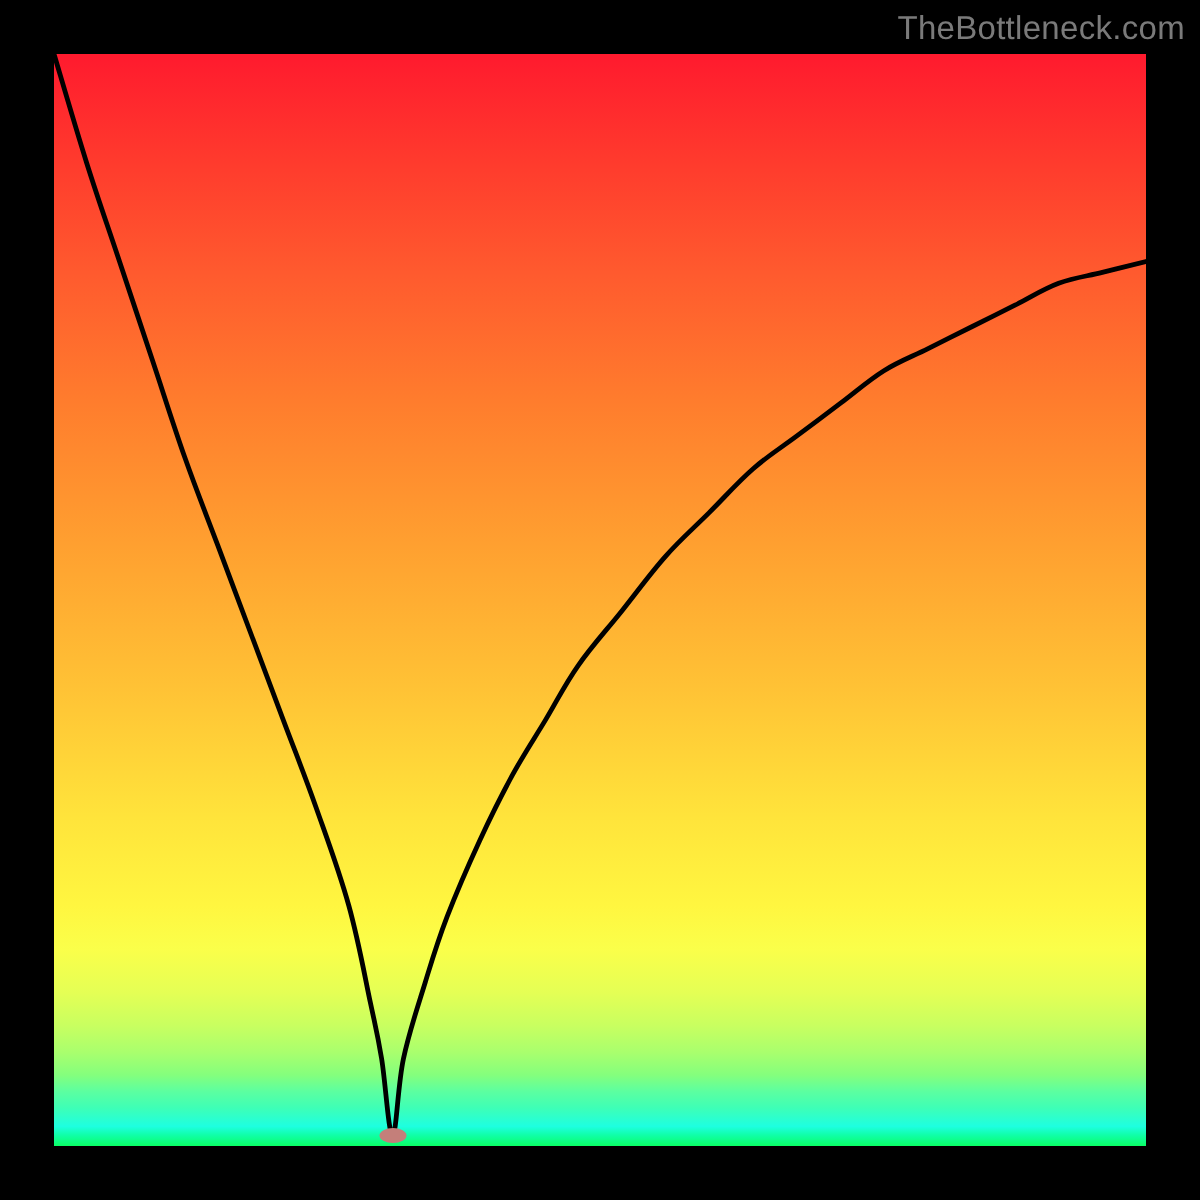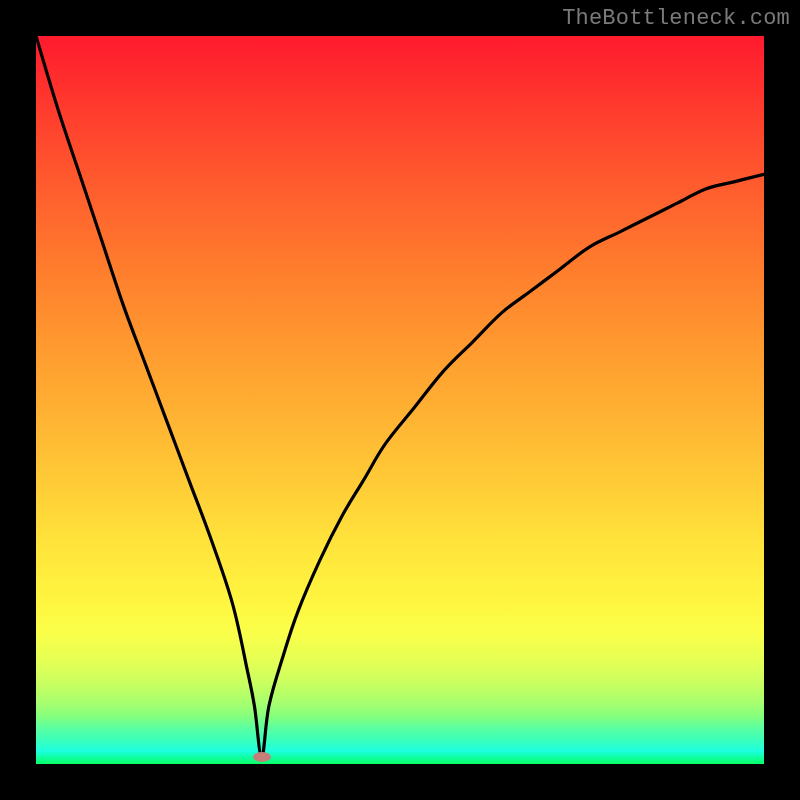--- a/index.html
+++ b/index.html
@@ -47,21 +47,20 @@
     );
   }
   .watermark {
     position: absolute;
     top: 6px;
     right: 10px;
     color: #7a7a7a;
     font-size: 22px;
     letter-spacing: 0.2px;
     user-select: none;
-    font-family: Liberation Mono, monospace;
   }
   svg.curve {
     position: absolute;
     left: 0;
     top: 0;
     width: 728px;
     height: 728px;
   }
   .notch {
     position: absolute;

